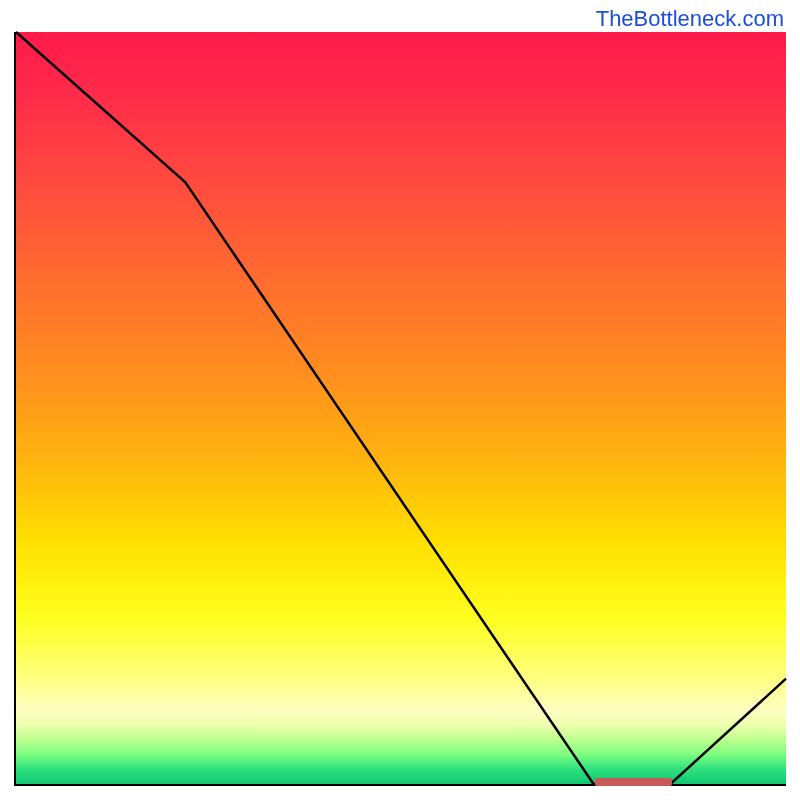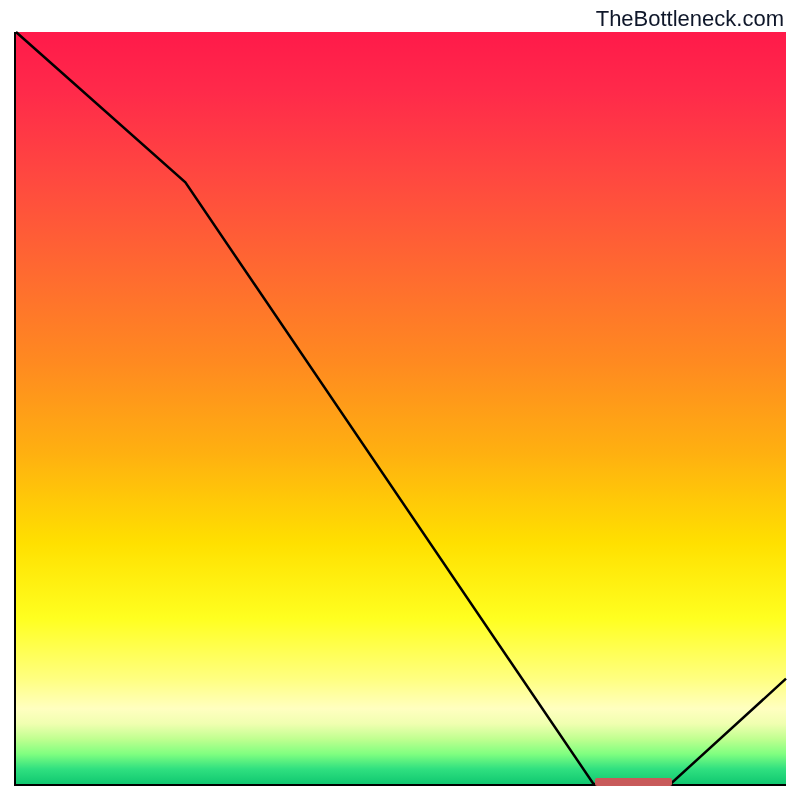--- a/index.html
+++ b/index.html
@@ -9,21 +9,21 @@
     background: #ffffff;
     position: relative;
     font-family: Arial, sans-serif;
     overflow: hidden;
   }
   .watermark {
     position: absolute;
     top: 6px;
     right: 16px;
     font-size: 22px;
-    color: #0f172a;
+    color: #1d4ed8;
     font-weight: normal;
     z-index: 10;
   }
   .chart-area {
     position: absolute;
     top: 32px;
     left: 14px;
     width: 772px;
     height: 754px;
     border-left: 2px solid #000;

